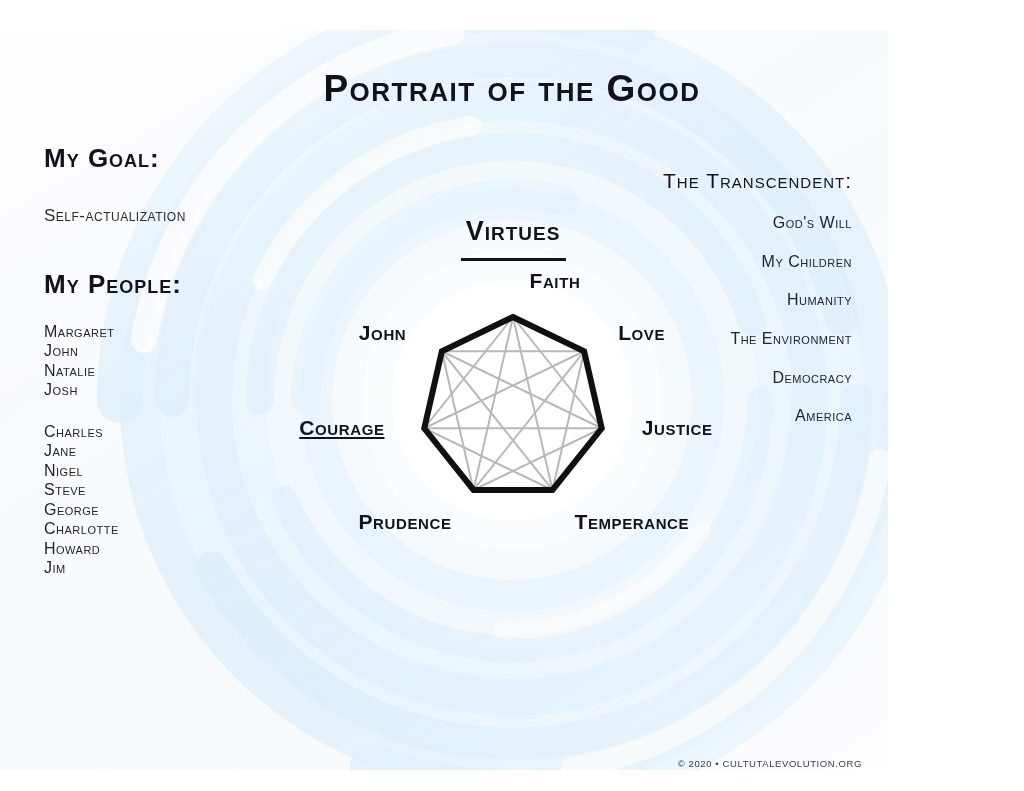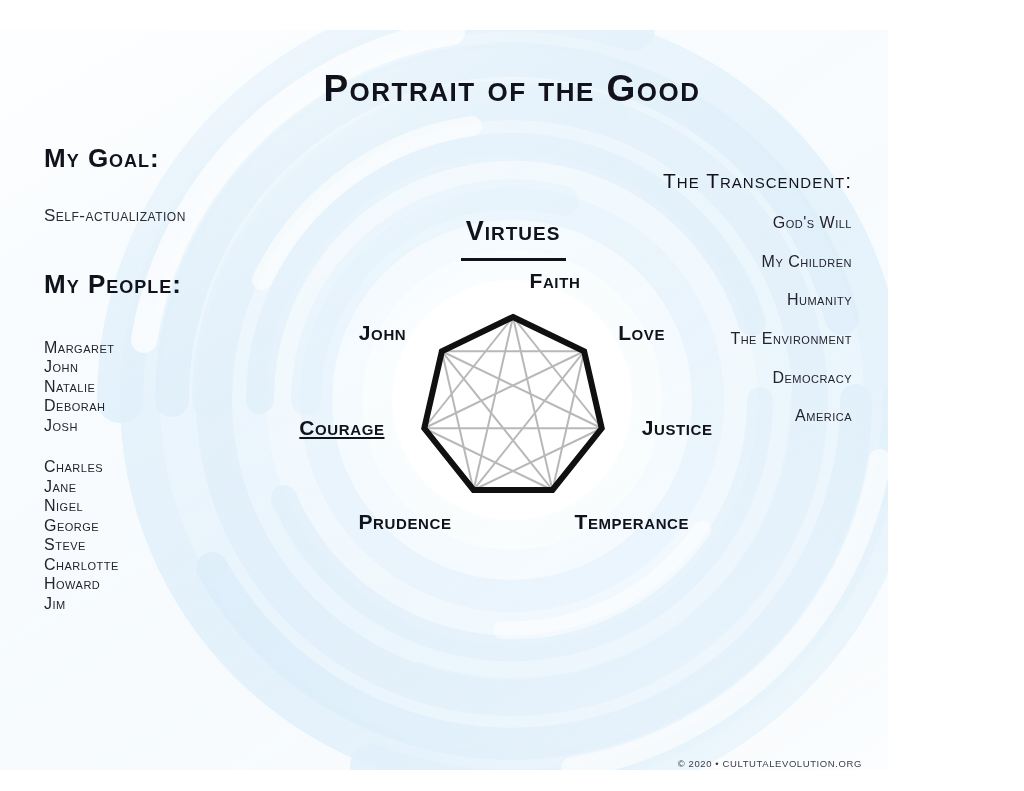--- a/index.html
+++ b/index.html
@@ -66,21 +66,21 @@
     font-size: 17px;
     font-weight: normal;
     color: #2a2a33;
     margin-top: 32px;
     line-height: 1.2;
   }
   #people-head {
     margin-top: 42px;
   }
   .people-group {
-    margin-top: 38px;
+    margin-top: 22px;
   }
   .people-group + .people-group {
     margin-top: 22px;
   }
   .person {
     font-size: 16px;
     font-weight: normal;
     color: #23232c;
     line-height: 19.5px;
   }
@@ -232,30 +232,29 @@
   <div id="left-col">
     <div class="col-head sc">My Goal:</div>
     <div class="goal-value sc">Self-actualization</div>
 
     <div id="people-head" class="col-head sc">My People:</div>
 
     <div class="people-group">
       <div class="person sc">Margaret</div>
       <div class="person sc">John</div>
       <div class="person sc">Natalie</div>
-      <div class="person sc">Deborah</div>
       <div class="person sc">Josh</div>
     </div>
 
     <div class="people-group">
       <div class="person sc">Charles</div>
       <div class="person sc">Jane</div>
       <div class="person sc">Nigel</div>
+      <div class="person sc">Steve</div>
       <div class="person sc">George</div>
-      <div class="person sc">Steve</div>
       <div class="person sc">Charlotte</div>
       <div class="person sc">Howard</div>
       <div class="person sc">Jim</div>
     </div>
 
   </div>
 
   <div id="right-col">
     <div id="transcendent-head" class="sc">The Transcendent:</div>
     <div class="transcendent-item sc">God's Will</div>

